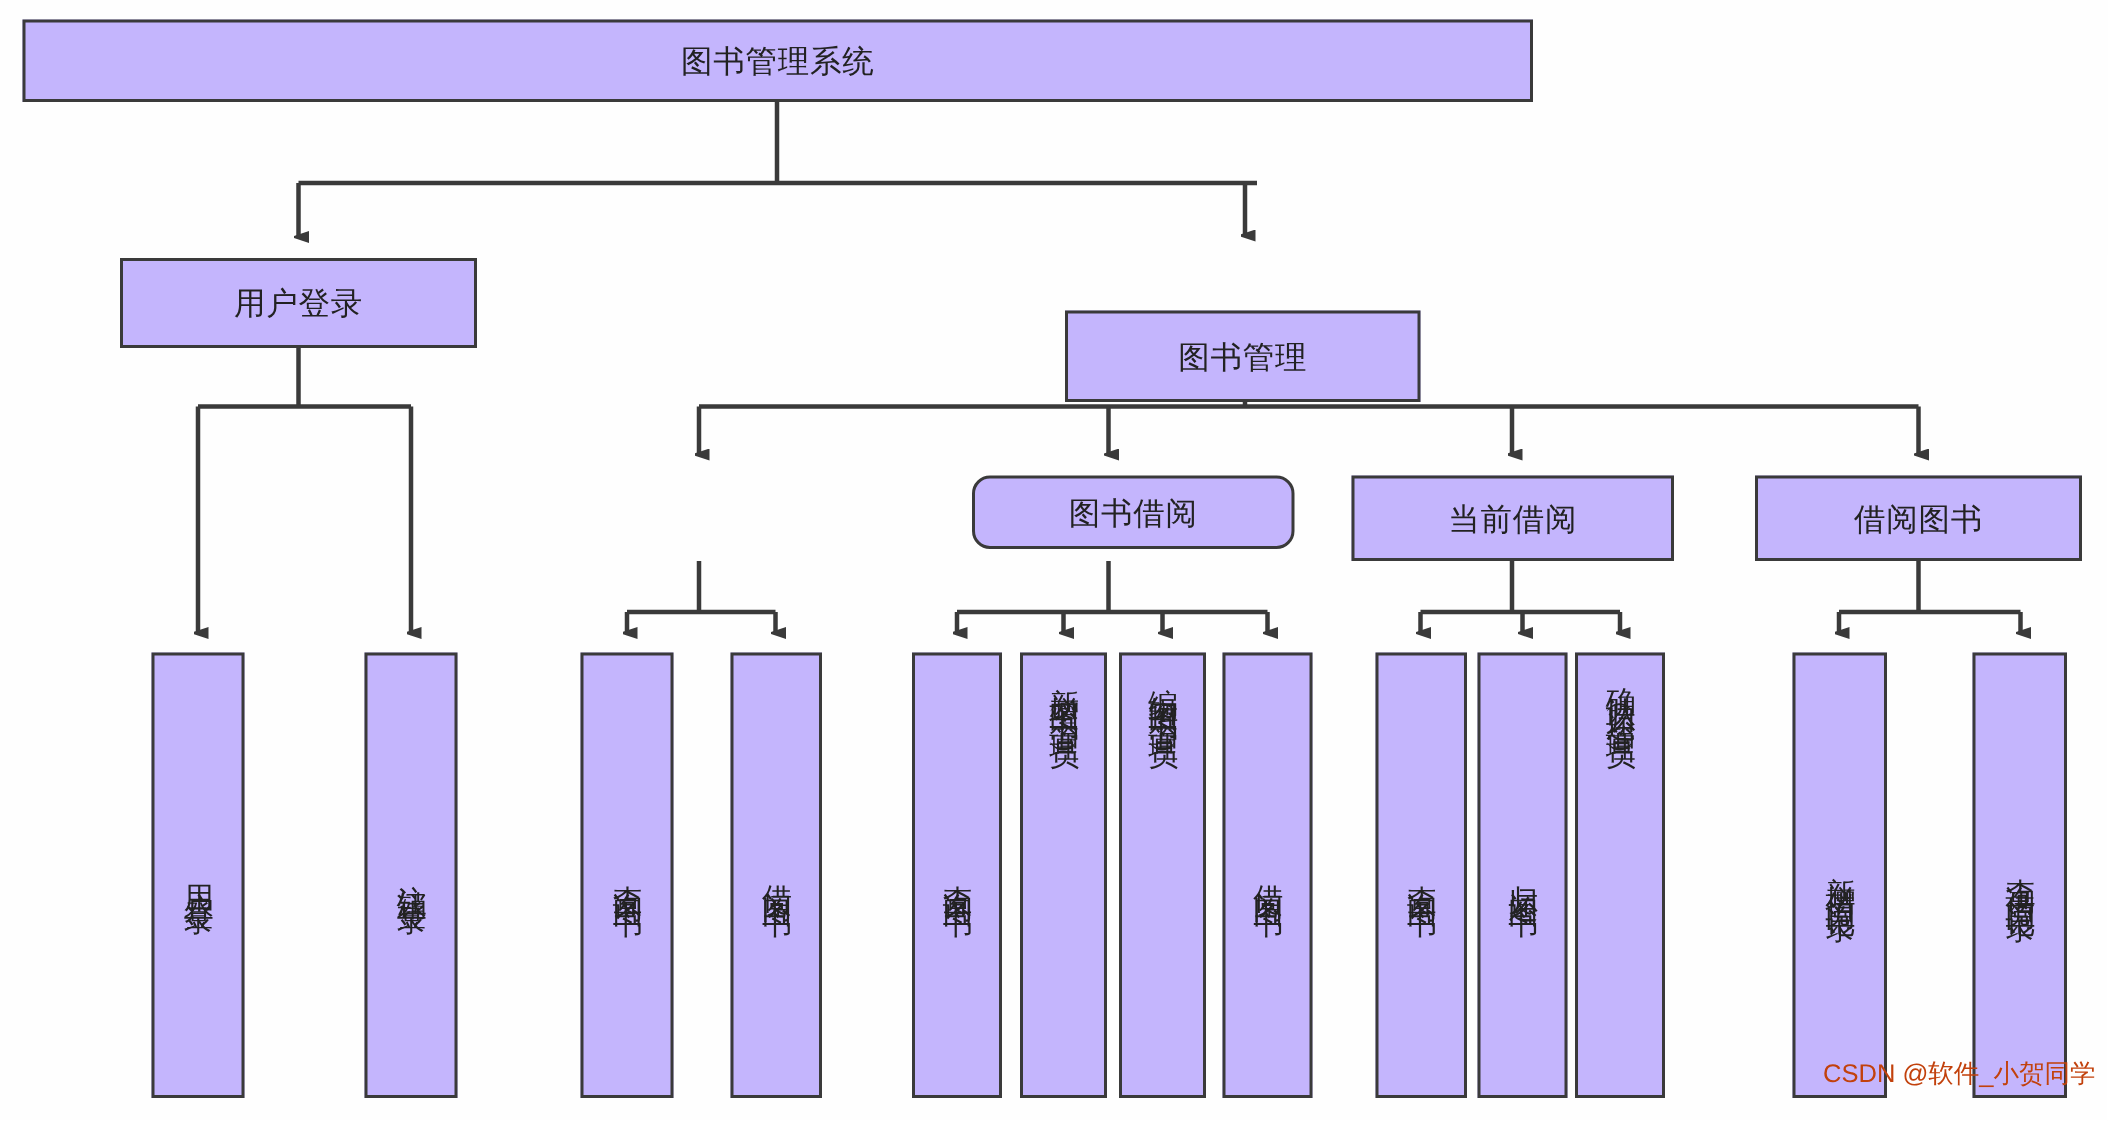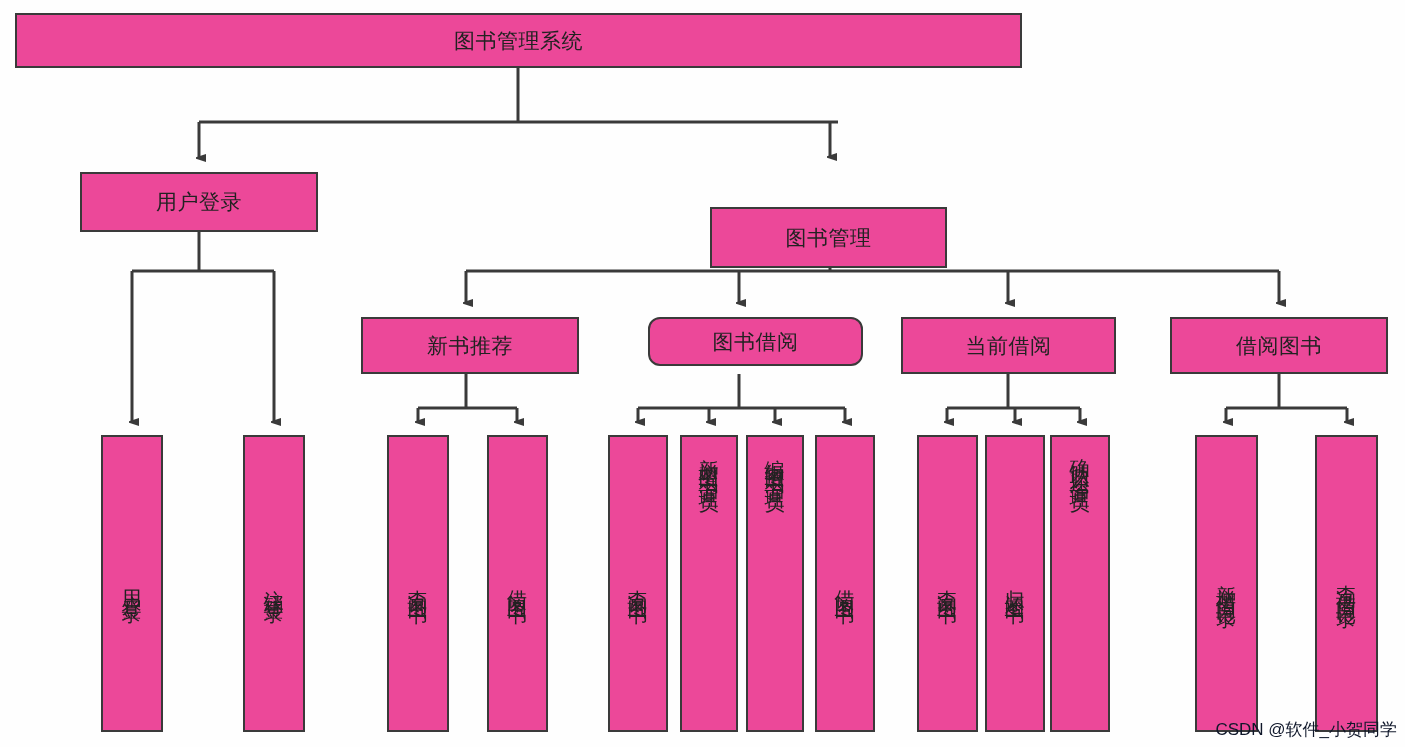--- a/index.html
+++ b/index.html
@@ -20,21 +20,21 @@
     left: 0;
     top: 0;
     width: 1405px;
     height: 747px;
     pointer-events: none;
   }
   .node {
     position: absolute;
     box-sizing: border-box;
     border: 2px solid #3a3a3a;
-    background: #ec4899;
+    background: #c4b5fd;
     display: flex;
     align-items: center;
     justify-content: center;
     color: #222222;
   }
   .node.horiz {
     font-size: 21px;
     letter-spacing: 0.5px;
   }
   .node.vert {
@@ -48,23 +48,23 @@
     line-height: 1;
     white-space: nowrap;
     text-align: center;
   }
   .node.leaf-top .vtext {
     align-self: flex-start;
   }
   .watermark {
     position: absolute;
     right: 8px;
-    bottom: 6px;
+    bottom: 20px;
     font-size: 17px;
-    color: #0f172a;
+    color: #c2410c;
     white-space: nowrap;
     font-family: "Liberation Sans", "DejaVu Sans", sans-serif;
   }
 </style>
 </head>
 <body>
 
 <div id="canvas">
 
   <svg id="edges" viewBox="0 0 1405 747" xmlns="http://www.w3.org/2000/svg">
@@ -122,23 +122,20 @@
   </div>
 
   <div class="node horiz" style="left:80px; top:172px; width:238px; height:60px;">
     <span>用户登录</span>
   </div>
 
   <div class="node horiz" style="left:710px; top:171px; width:237px; height:61px;margin-top:36px;">
     <span>图书管理</span>
   </div>
 
-  <div class="node horiz" style="left:361px; top:317px; width:218px; height:57px;">
-    <span>新书推荐</span>
-  </div>
 
   <div class="node horiz" style="left:648px; top:317px; width:215px; height:49px;border-radius:12px;">
     <span>图书借阅</span>
   </div>
 
   <div class="node horiz" style="left:901px; top:317px; width:215px; height:57px;">
     <span>当前借阅</span>
   </div>
 
   <div class="node horiz" style="left:1170px; top:317px; width:218px; height:57px;">

